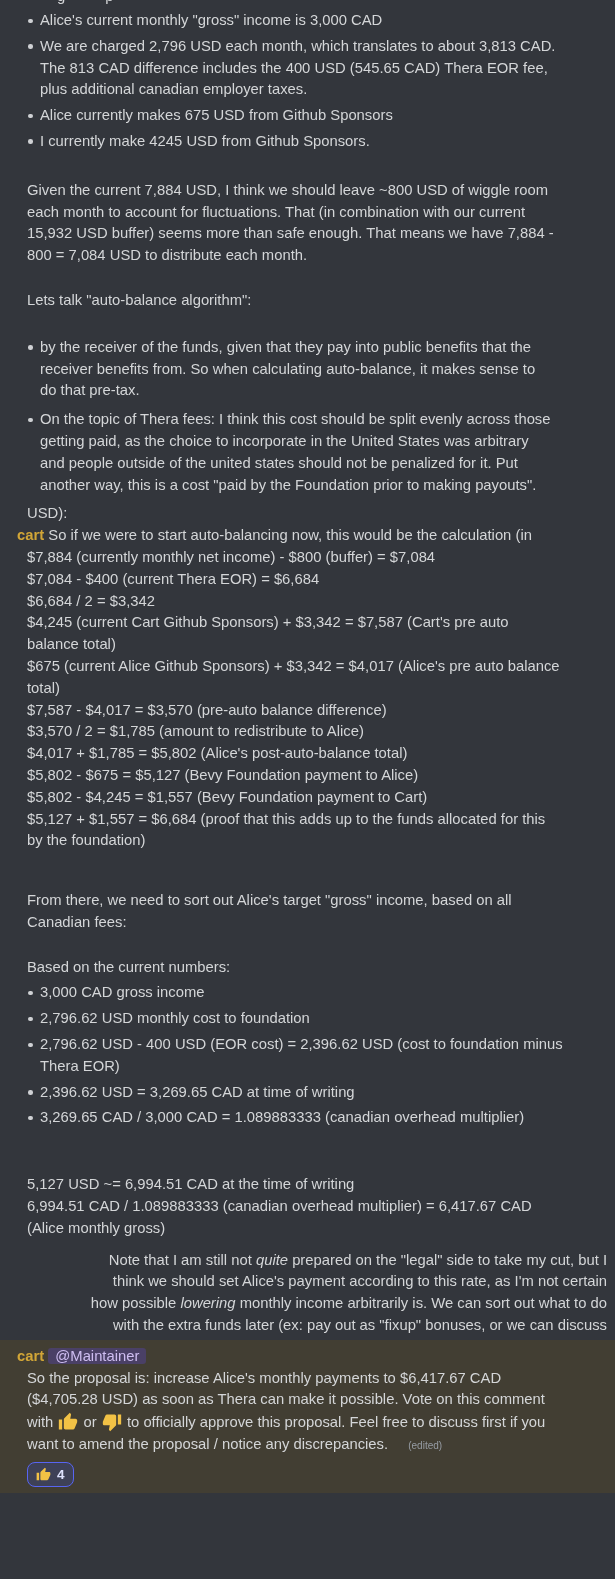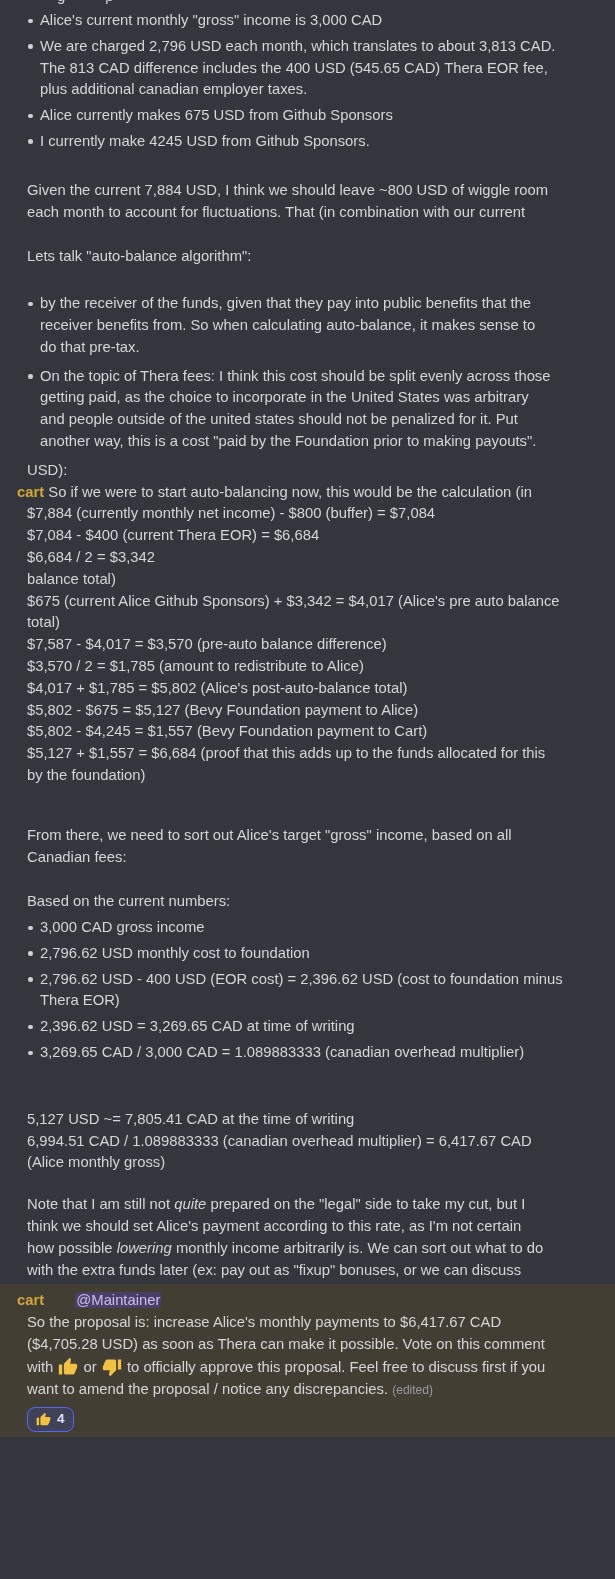--- a/index.html
+++ b/index.html
@@ -22,24 +22,24 @@
   ul.blist li:last-child{margin-bottom:0;}
   ul.blist li::before{
     content:"";position:absolute;left:1px;top:8.5px;width:4.5px;height:4.5px;
     border-radius:50%;background:#cfd1d4;
   }
   .mt-para{margin-top:27px;}
   .username{color:var(--gold);font-weight:bold;cursor:pointer;}
   .outdent{margin-left:-10px;}
   .mention{
     background:var(--mention-bg);color:var(--mention-txt);border-radius:3px;
-    padding:0 1px;font-weight:500;cursor:pointer;margin-left:27px;
+    padding:0 7px;font-weight:500;cursor:pointer;
   }
   .italic{font-style:italic;}
-  .edited{font-size:12px;color:var(--muted);}
+  .edited{font-size:10px;color:var(--muted);margin-left:16px;}
   .highlight{
     background:var(--hl-bg);margin-top:3px;padding:6px 8px 4px 27px;
   }
   .emoji-inline{display:inline-block;width:20px;height:20px;vertical-align:-5px;margin:0 1px;}
   .reaction{
     display:inline-flex;align-items:center;gap:6px;margin-top:5px;
     background:#3e4157;border:1px solid var(--blurple);border-radius:8px;
     padding:2px 8px;height:19px;cursor:pointer;
   }
   .reaction .count{color:#dde1fc;font-weight:bold;font-size:13.5px;}
@@ -69,20 +69,22 @@
           <div class="ln">Alice currently makes 675 USD from Github Sponsors</div>
         </li>
       <li>
           <div class="ln">I currently make 4245 USD from Github Sponsors.</div>
         </li>
     </ul>
 
     <div class="mt-para">
         <div class="ln">Given the current 7,884 USD, I think we should leave ~800 USD of wiggle room</div>
         <div class="ln">each month to account for fluctuations. That (in combination with our current</div>
+        <div class="ln">15,932 USD buffer) seems more than safe enough. That means we have 7,884 -</div>
+        <div class="ln">800 = 7,084 USD to distribute each month.</div>
       </div>
 
     <div style="margin-top:23px;">
         <div class="ln">Lets talk "auto-balance algorithm":</div>
       </div>
 
     <ul class="blist" style="margin-top:25px;">
       <li style="margin-bottom:7px;">
           <div class="ln">by the receiver of the funds, given that they pay into public benefits that the</div>
           <div class="ln">receiver benefits from. So when calculating auto-balance, it makes sense to</div>
@@ -100,20 +102,21 @@
       <div class="ln">USD):</div>
       <div class="ln outdent">
         <span class="username">cart</span><span> So if we were to start auto-balancing now, this would be the calculation (in</span>
       </div>
     </div>
 
     <div style="">
         <div class="ln">$7,884 (currently monthly net income) - $800 (buffer) = $7,084</div>
         <div class="ln">$7,084 - $400 (current Thera EOR) = $6,684</div>
         <div class="ln">$6,684 / 2 = $3,342</div>
+        <div class="ln">$4,245 (current Cart Github Sponsors) + $3,342 = $7,587 (Cart's pre auto</div>
         <div class="ln">balance total)</div>
         <div class="ln">$675 (current Alice Github Sponsors) + $3,342 = $4,017 (Alice's pre auto balance</div>
         <div class="ln">total)</div>
         <div class="ln">$7,587 - $4,017 = $3,570 (pre-auto balance difference)</div>
         <div class="ln">$3,570 / 2 = $1,785 (amount to redistribute to Alice)</div>
         <div class="ln">$4,017 + $1,785 = $5,802 (Alice's post-auto-balance total)</div>
         <div class="ln">$5,802 - $675 = $5,127 (Bevy Foundation payment to Alice)</div>
         <div class="ln">$5,802 - $4,245 = $1,557 (Bevy Foundation payment to Cart)</div>
         <div class="ln">$5,127 + $1,557 = $6,684 (proof that this adds up to the funds allocated for this</div>
         <div class="ln">by the foundation)</div>
@@ -141,26 +144,26 @@
         </li>
       <li>
           <div class="ln">2,396.62 USD = 3,269.65 CAD at time of writing</div>
         </li>
       <li>
           <div class="ln">3,269.65 CAD / 3,000 CAD = 1.089883333 (canadian overhead multiplier)</div>
         </li>
     </ul>
 
     <div style="margin-top:45px;">
-        <div class="ln">5,127 USD ~= 7,805.41 CAD at the time of writing</div>
+        <div class="ln">5,127 USD ~= 6,994.51 CAD at the time of writing</div>
         <div class="ln">6,994.51 CAD / 1.089883333 (canadian overhead multiplier) = 6,417.67 CAD</div>
         <div class="ln">(Alice monthly gross)</div>
       </div>
 
-    <div style="margin-top:20px;">
+    <div style="margin-top:10px;text-align:right;">
       <div class="ln">
         <span>Note that I am still not </span><span class="italic">quite</span><span> prepared on the "legal" side to take my cut, but I</span>
       </div>
       <div class="ln">think we should set Alice's payment according to this rate, as I'm not certain</div>
       <div class="ln">
         <span>how possible </span><span class="italic">lowering</span><span> monthly income arbitrarily is. We can sort out what to do</span>
       </div>
       <div class="ln">with the extra funds later (ex: pay out as "fixup" bonuses, or we can discuss</div>
     </div>
   </div>

